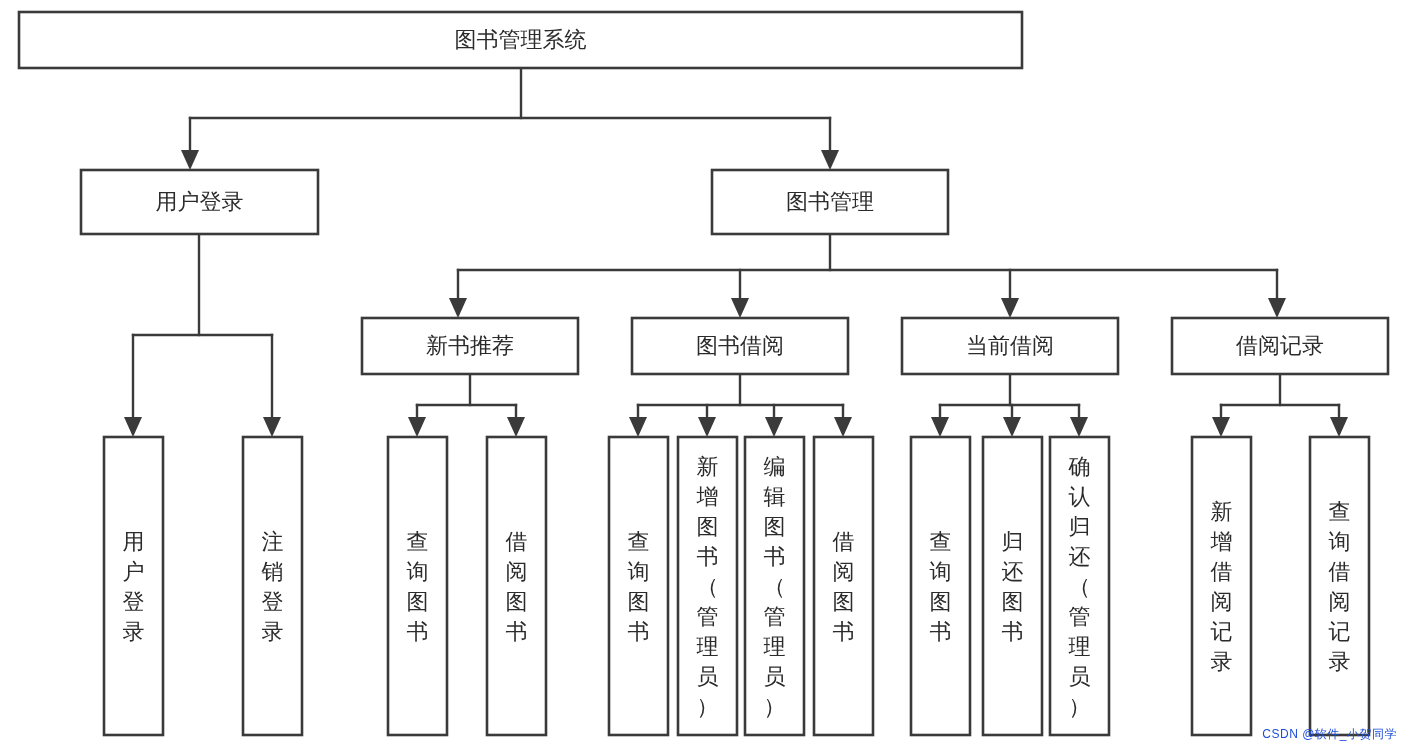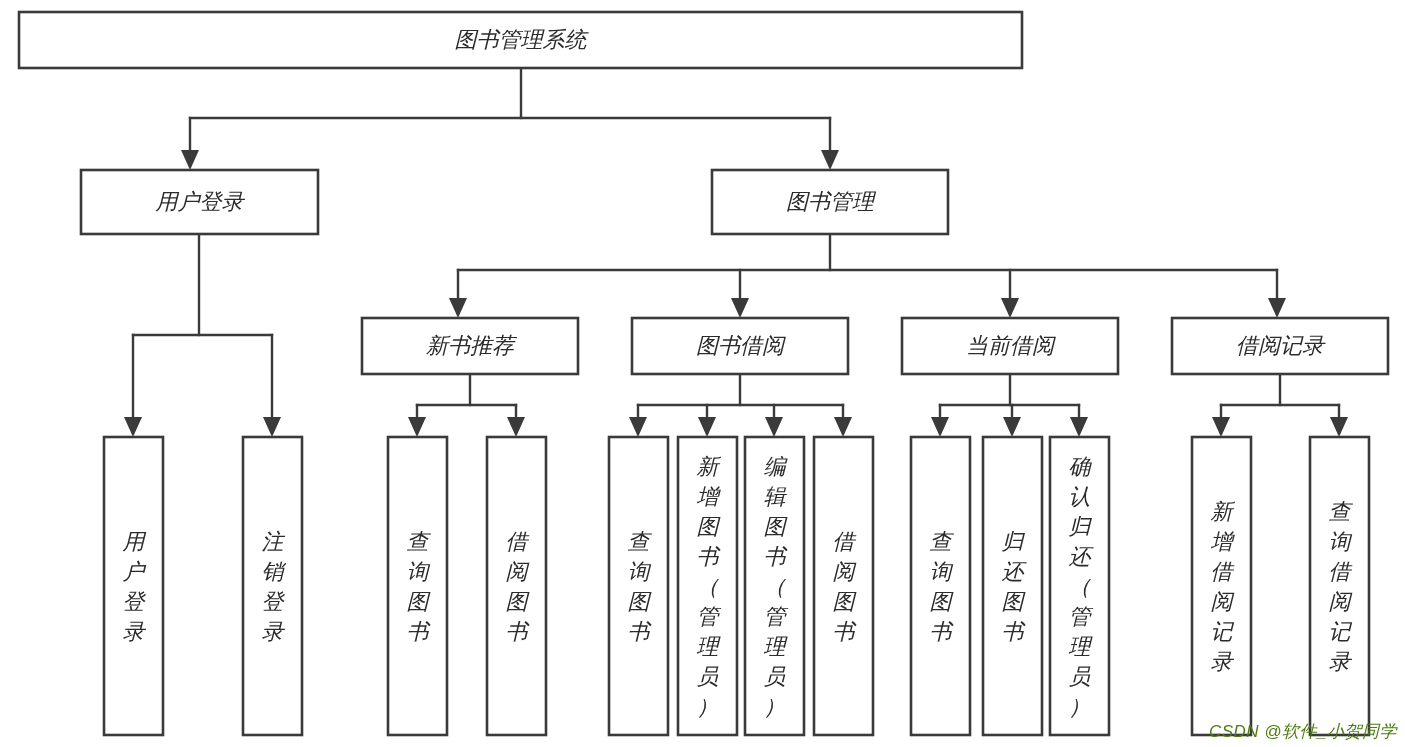--- a/index.html
+++ b/index.html
@@ -11,21 +11,20 @@
     width: 1405px;
     height: 747px;
     font-family: "Liberation Sans", "DejaVu Sans", sans-serif;
     overflow: hidden;
   }
   #diagram-root {
     position: relative;
     width: 1405px;
     height: 747px;
     background: #ffffff;
-    font-style: italic;
   }
   svg.diagram-canvas {
     position: absolute;
     left: 0;
     top: 0;
     width: 1405px;
     height: 747px;
     display: block;
   }
   .node-box {
@@ -54,22 +53,22 @@
     font-family: "Liberation Sans", "DejaVu Sans", sans-serif;
     font-size: 22px;
     fill: #2b2b2b;
     text-anchor: middle;
   }
   .watermark-text {
     position: absolute;
     right: 8px;
     bottom: 4px;
     font-family: "Liberation Sans", "DejaVu Sans", sans-serif;
-    font-size: 17px;
-    color: #4d7c0f;
+    font-size: 12px;
+    color: #1d4ed8;
     white-space: nowrap;
     letter-spacing: 0.5px;
     user-select: none;
   }
 </style>
 </head>
 <body>
 
 <div id="diagram-root">
   <svg class="diagram-canvas" viewBox="0 0 1405 747">

